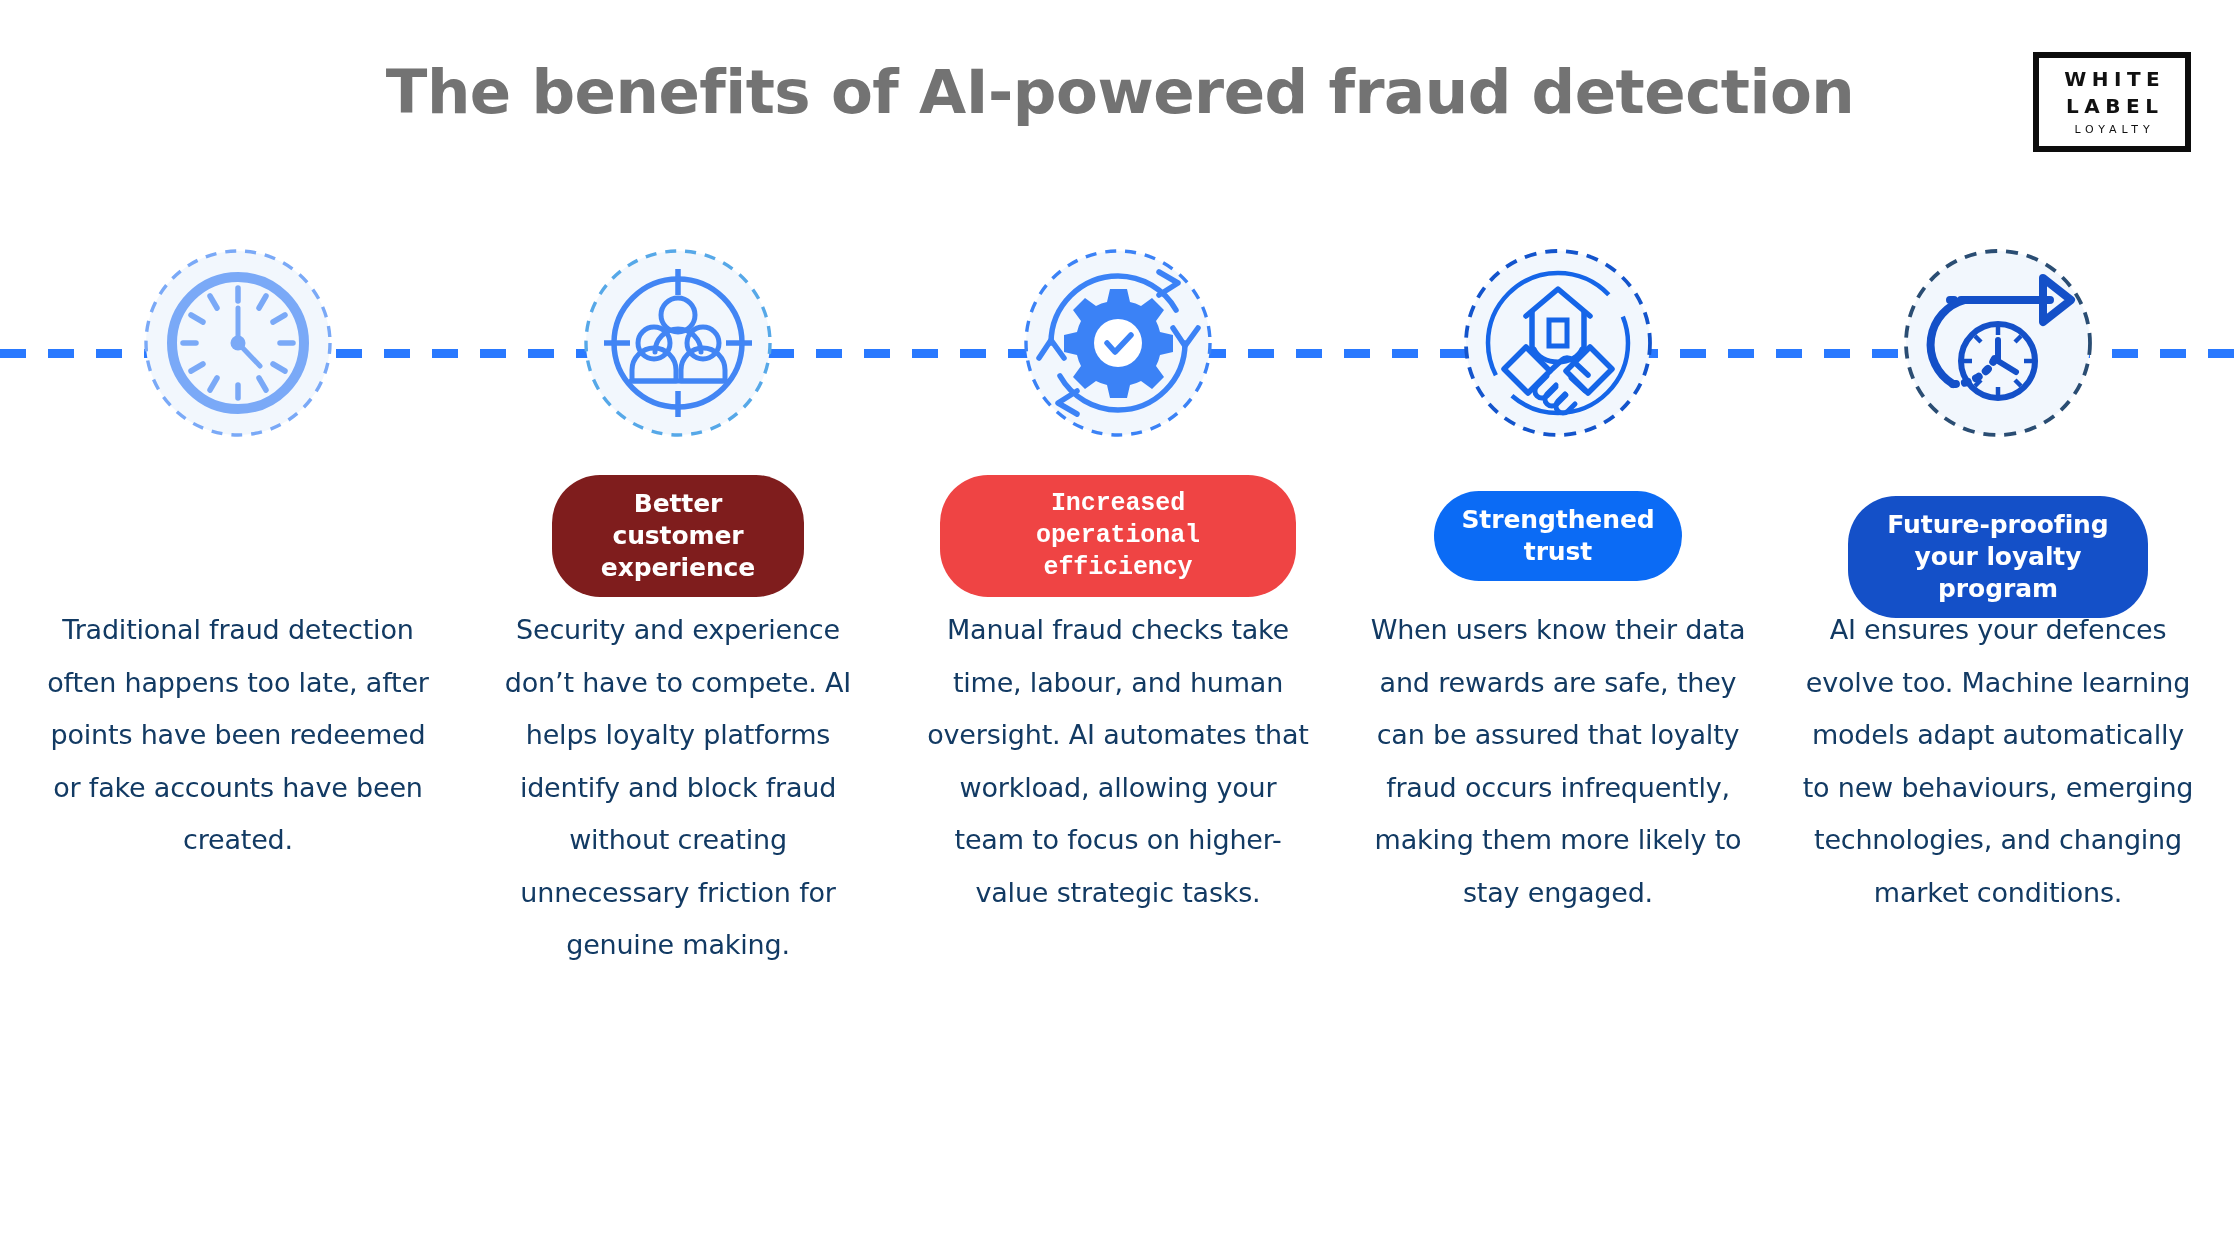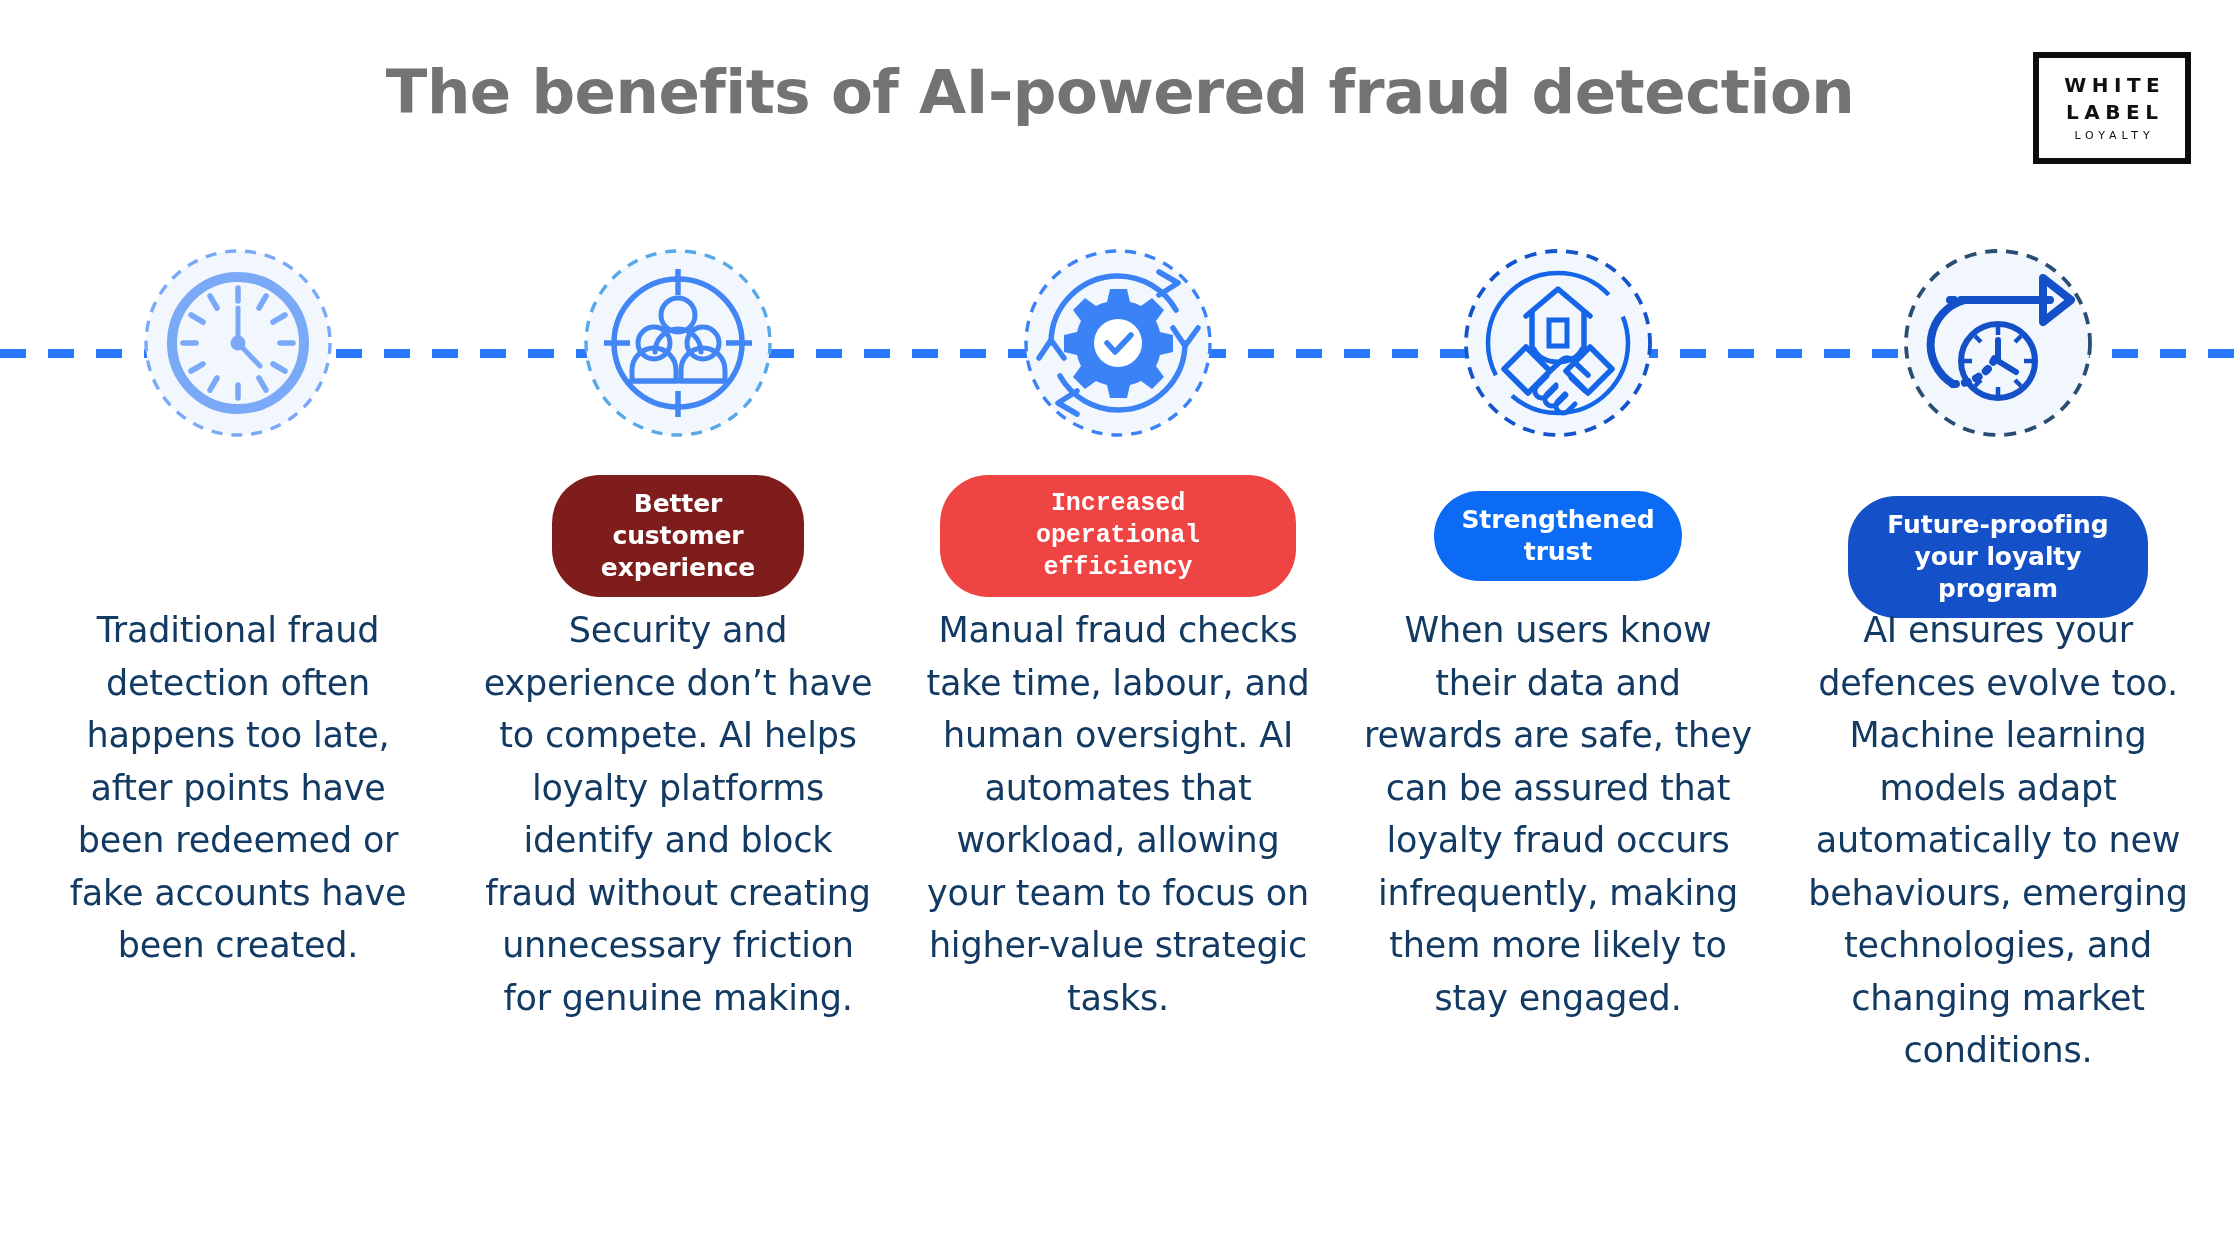--- a/index.html
+++ b/index.html
@@ -29,21 +29,21 @@
     letter-spacing: -0.5px;
     color: #737373;
     line-height: 1.1;
   }
 
   .logo-box {
     position: absolute;
     left: 2033px;
     top: 52px;
     width: 158px;
-    height: 112px;
+    height: 100px;
     border: 6px solid #0d0d0d;
     background: #ffffff;
     box-sizing: border-box;
     display: flex;
     flex-direction: column;
     align-items: center;
     justify-content: center;
     padding-top: 2px;
   }
   .logo-line1, .logo-line2 {
@@ -128,21 +128,21 @@
 
   
   .body-copy {
     position: absolute;
     left: 24px;
     top: 604px;
     width: 392px;
     text-align: center;
     color: #123a63;
     font-family: "DejaVu Sans", "Liberation Sans", sans-serif;
-    font-size: 35px;
+    font-size: 27px;
     font-weight: 400;
     line-height: 52.5px;
     letter-spacing: -0.2px;
   }
 </style>
 </head>
 <body>
 
 <div class="page-title">The benefits of AI-powered fraud detection</div>
 

